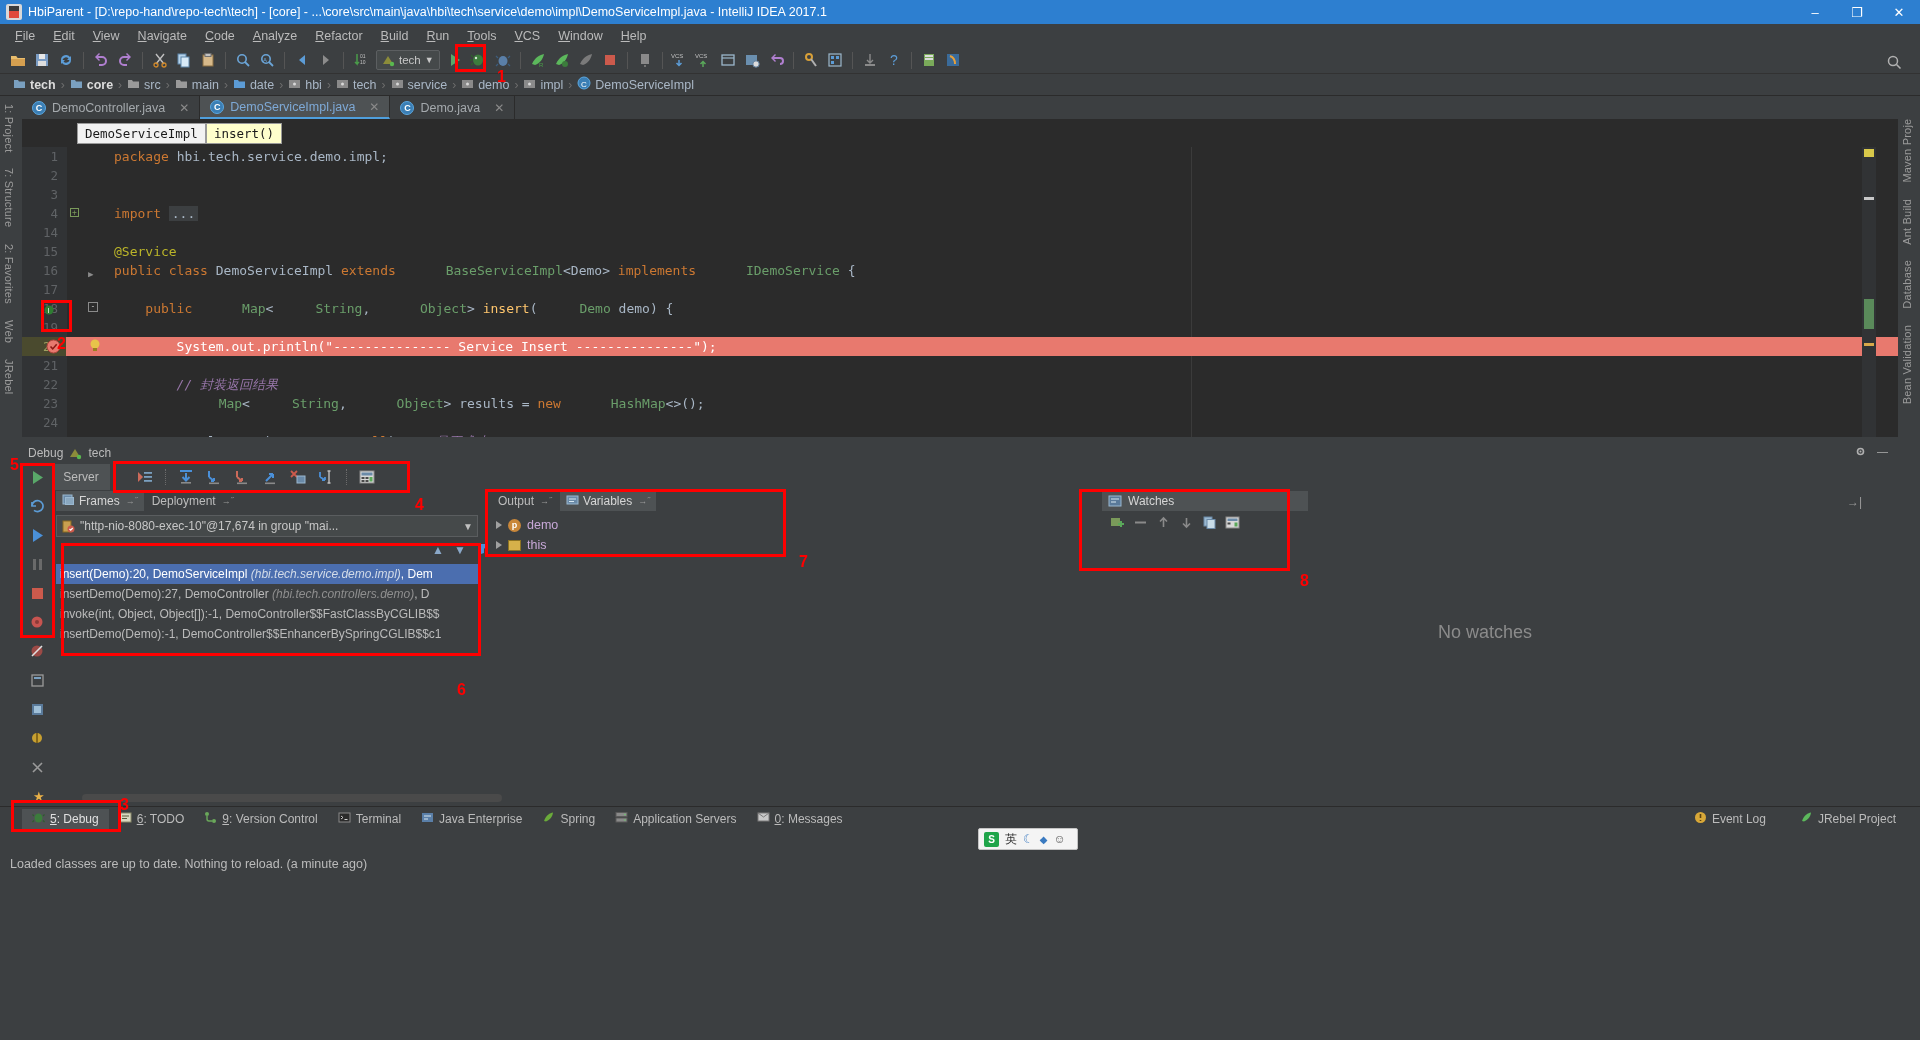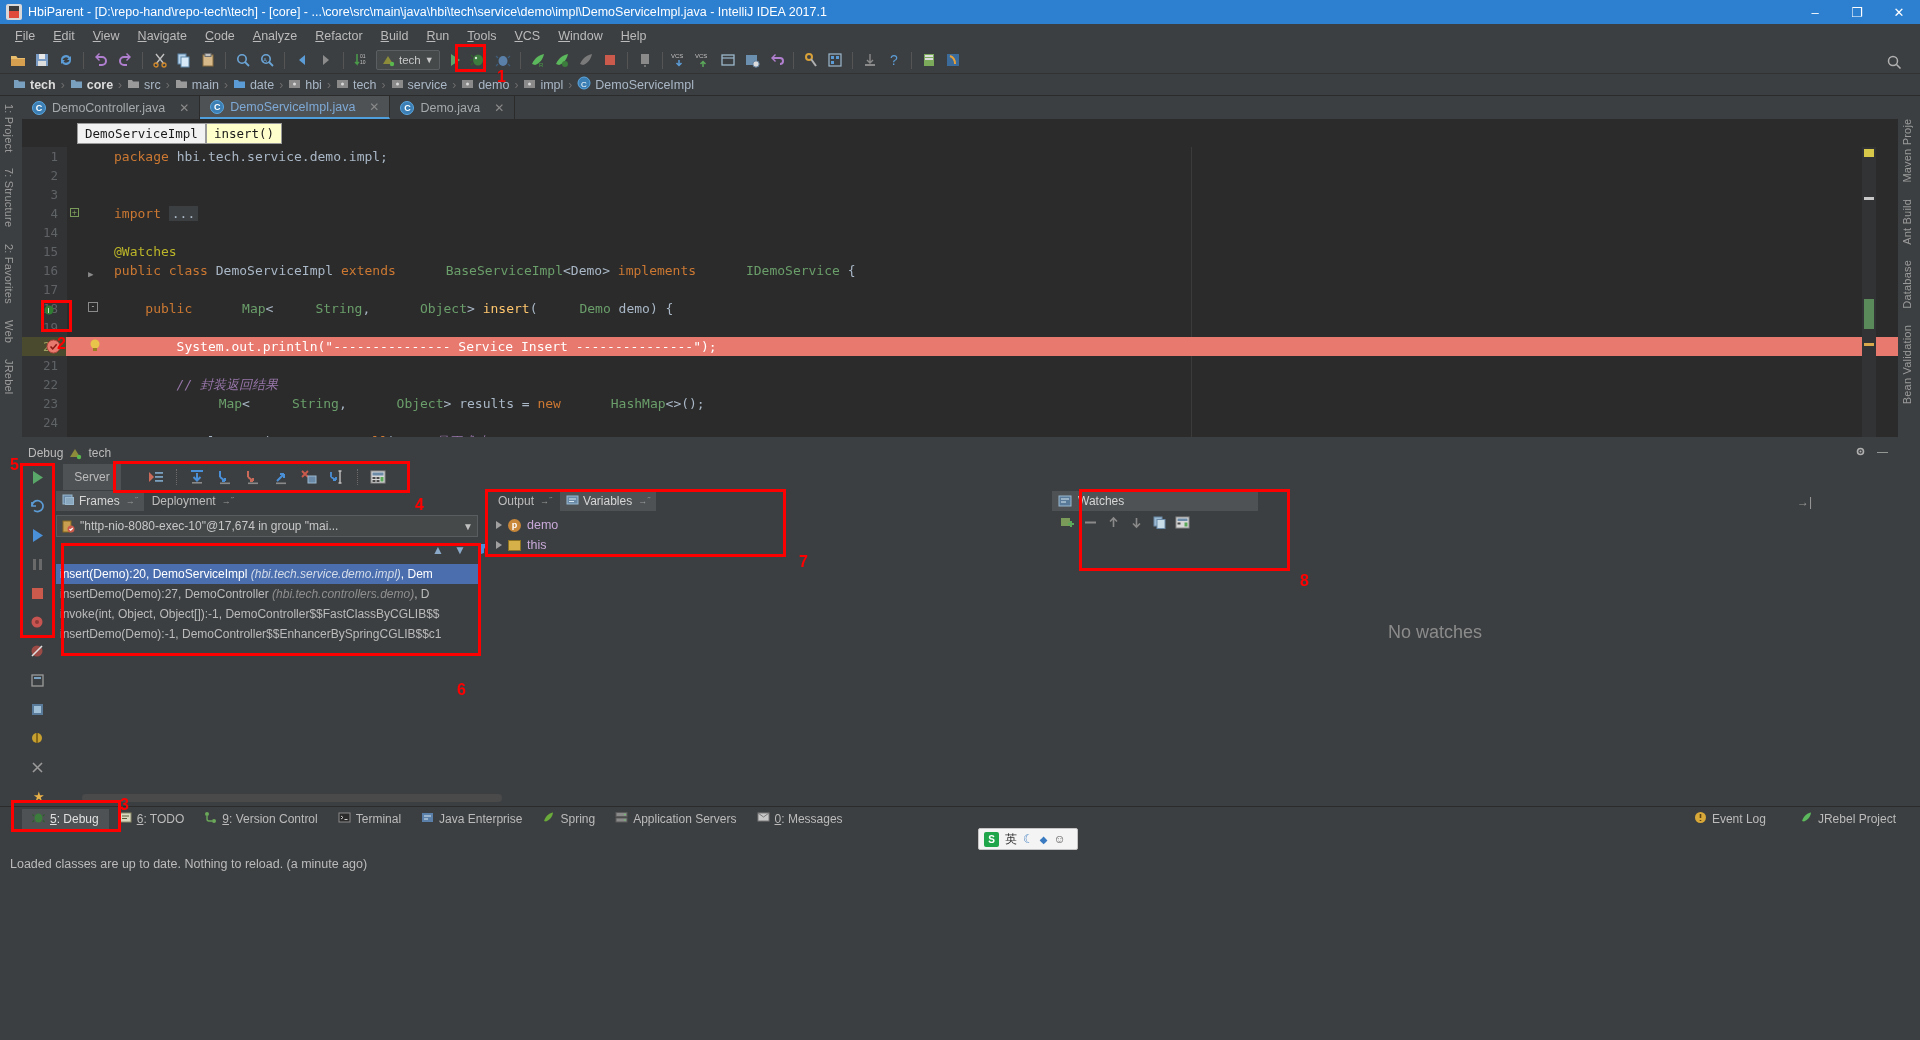--- a/index.html
+++ b/index.html
@@ -151,21 +151,21 @@
     background: #3c3f41;
   }
   .dbg-side {
     position: absolute; left: 0; top: 0; width: 30px; height: 343px;
     background: #3c3f41; display: flex; flex-direction: column;
     align-items: center; padding-top: 4px; gap: 9px;
   }
   .dbg-side .ic { width: 20px; height: 20px; display: flex; align-items: center; justify-content: center; }
 
   .dbg-toolrow {
-    position: absolute; left: 41px; top: 0; width: 1846px; height: 28px;
+    position: absolute; left: 30px; top: 0; width: 1846px; height: 28px;
     background: #3c3f41; display: flex; align-items: center;
   }
   .server-tab {
     width: 58px; height: 26px; background: #4e5254; color: #bcbcbc;
     font-size: 12px; display: flex; align-items: center; justify-content: center;
   }
   .step-tools { display: flex; align-items: center; margin-left: 22px; gap: 2px; }
   .step-tools .tb { width: 24px; height: 22px; }
   .dot-sep { width: 1px; height: 16px; border-left: 1px dotted #6b6b6b; margin: 0 5px; }
 
@@ -205,21 +205,21 @@
   .tri { width: 0; height: 0; border-left: 6px solid #a0a0a0; border-top: 4px solid transparent;
          border-bottom: 4px solid transparent; }
   .p-badge {
     width: 13px; height: 13px; border-radius: 50%; background: #c9873a; color: #fff;
     font-size: 9px; display: flex; align-items: center; justify-content: center; font-weight: bold;
   }
   .f-badge {
     width: 13px; height: 11px; background: #d6b14a; border: 1px solid #8d7322;
   }
 
-  .watches-panel { position: absolute; left: 1030px; top: 28px; width: 766px; height: 315px; }
+  .watches-panel { position: absolute; left: 1080px; top: 28px; width: 766px; height: 315px; }
   .watch-head {
     height: 20px; display: flex; align-items: center; gap: 6px; padding-left: 6px;
     color: #d6d6d6; font-size: 12px; background: #4e5254; width: 206px;
   }
   .watch-toolbar { height: 26px; display: flex; align-items: center; gap: 8px; padding-left: 8px; }
   .watch-body {
     height: 265px; display: flex; align-items: flex-start; justify-content: center;
     padding-top: 85px; color: #8b8b8b; font-size: 18px;
   }
   .collapse-arrow { position: absolute; right: 6px; top: 4px; color: #9b9b9b; font-size: 12px; }
@@ -647,21 +647,21 @@
     </div>
     <div class="gutter"></div>
     <div class="gutter-strip"></div>
     <div class="vline"></div>
     <div class="code-area" id="code-area">
         <div class="ln" style="top: 0px;"><span class="num">1</span><span class="marks"></span><span class="txt"><span class="kw">package </span><span class="cls">hbi.tech.service.demo.impl;</span></span></div>
         <div class="ln" style="top: 19px;"><span class="num">2</span><span class="marks"></span><span class="txt"></span></div>
         <div class="ln" style="top: 38px;"><span class="num">3</span><span class="marks"></span><span class="txt"></span></div>
         <div class="ln" style="top: 57px;"><span class="num">4</span><span class="marks"><span style="position:absolute;left:4px;top:4px;width:9px;height:9px;border:1px solid #7a9a5a;color:#7a9a5a;font-size:8px;line-height:7px;text-align:center;">+</span></span><span class="txt"><span class="kw">import </span><span style="background: rgb(60, 63, 65); color: rgb(169, 183, 198); padding: 0px 3px;">...</span></span></div>
         <div class="ln" style="top: 76px;"><span class="num">14</span><span class="marks"></span><span class="txt"></span></div>
-        <div class="ln" style="top: 95px;"><span class="num">15</span><span class="marks"></span><span class="txt"><span class="ann">@Watches</span></span></div>
+        <div class="ln" style="top: 95px;"><span class="num">15</span><span class="marks"></span><span class="txt"><span class="ann">@Service</span></span></div>
         <div class="ln" style="top: 114px;"><span class="num">16</span><span class="marks"><span style="position:absolute;left:22px;top:4px;color:#8a8a8a;font-size:9px;">▶</span></span><span class="txt"><span class="kw">public </span><span class="kw">class </span><span class="cls">DemoServiceImpl </span><span class="kw">extends </span><span class="typ">BaseServiceImpl</span><span class="cls">&lt;Demo&gt; </span><span class="kw">implements </span><span class="typ">IDemoService </span><span class="cls">{</span></span></div>
         <div class="ln" style="top: 133px;"><span class="num">17</span><span class="marks"></span><span class="txt"></span></div>
         <div class="ln" style="top: 152px;"><span class="num">18</span><span class="marks"><span style="position:absolute;left:-22px;top:3px;"><svg width="12" height="12">
                 <circle cx="5" cy="6" r="4.5" fill="#2e7d32"></circle>
                 <text x="3.5" y="9" font-size="7" fill="#fff" font-family="Liberation Sans">I</text>
               </svg></span><span style="position:absolute;left:22px;top:3px;width:10px;height:10px;border:1px solid #8a8a8a;color:#c0c0c0;font-size:8px;line-height:8px;text-align:center;">-</span></span><span class="txt"><span class="kw">    public </span><span class="typ">Map</span><span class="cls">&lt;</span><span class="typ">String</span><span class="cls">, </span><span class="typ">Object</span><span class="cls">&gt; </span><span class="mth">insert</span><span class="cls">(</span><span class="typ">Demo </span><span class="cls">demo</span><span class="cls">) {</span></span></div>
         <div class="ln" style="top: 171px;"><span class="num">19</span><span class="marks"></span><span class="txt"></span></div>
         <div class="ln highlight" style="top: 190px;"><span class="num">20</span><span class="marks"><span style="position:absolute;left:-20px;top:2px;"><svg width="15" height="15">
                 <circle cx="7.5" cy="7.5" r="6.5" fill="#e8796e" stroke="#b0463c"></circle>
                 <path d="M4.5 7.5l2.2 2.4 4-4.6" stroke="#8b1a14" stroke-width="1.6" fill="none"></path>

